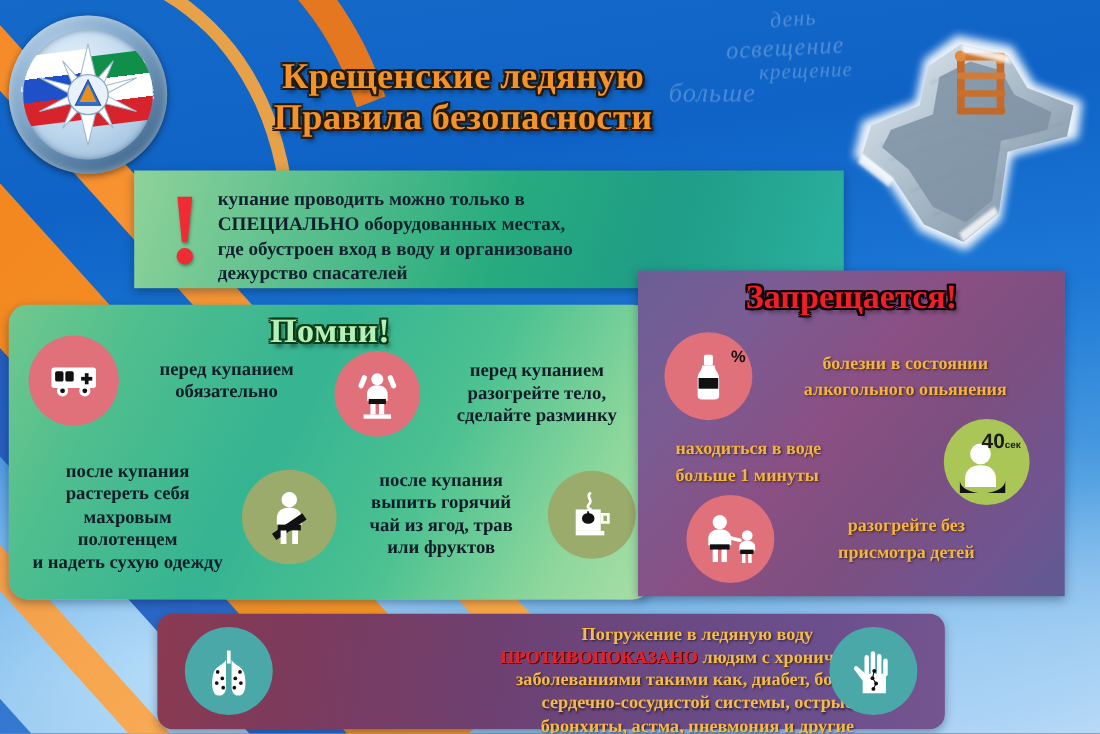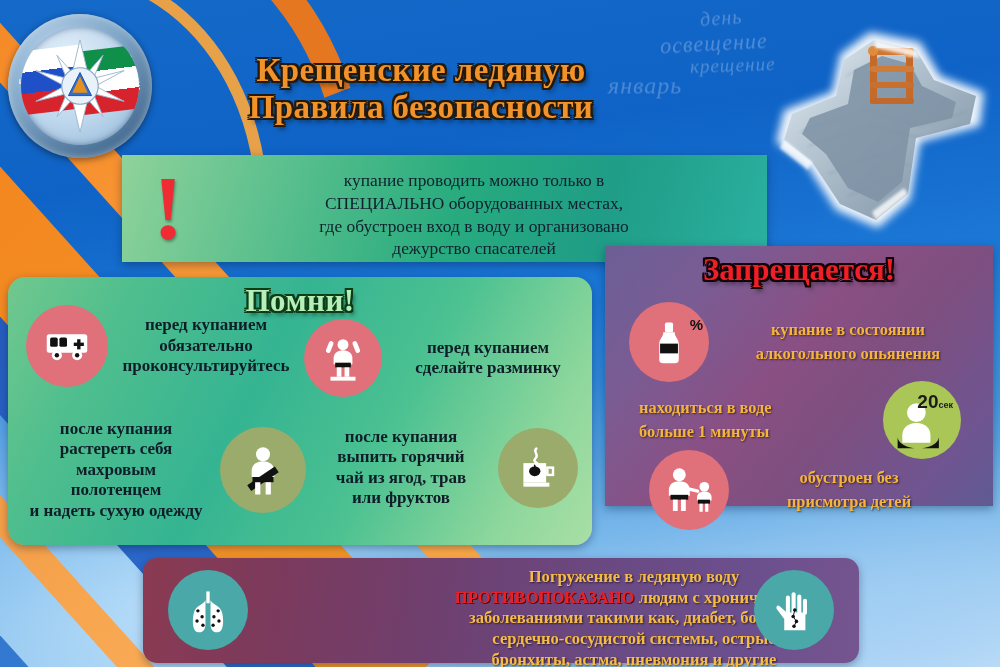--- a/index.html
+++ b/index.html
@@ -86,42 +86,42 @@
   .panel-top{
     left:122px;top:155px;width:645px;height:107px;
     background:linear-gradient(107deg,#8fd29a 0%, #5cc08e 24%, #27ab7e 52%, #1f9d87 74%, #2bb0a0 100%);
   }
   .panel-top .bang{
     position:absolute;left:28px;top:10px;width:36px;height:88px;color:#ef2c34;
     font-family:"Liberation Serif",serif;font-weight:bold;font-size:92px;line-height:86px;text-align:center;
     text-shadow:1px 2px 3px rgba(0,0,0,.35);
   }
   .panel-top .txt{
-    position:absolute;left:76px;top:14px;width:552px;text-align:center;
-    color:#10202e;font-weight:normal;font-size:17.4px;line-height:1.31;
+    position:absolute;left:76px;top:14px;width:552px;text-align:left;
+    color:#10202e;font-weight:bold;font-size:17.4px;line-height:1.31;
     font-family:"Liberation Serif",serif;
   }
 
   .panel-remember{
     left:8px;top:277px;width:584px;height:268px;
     background:linear-gradient(118deg,#71c88d 0%, #4fbe8e 18%, #35b492 42%, #4cc191 64%, #8ed79c 86%, #a9dfa6 100%);
     border-radius:17px;
   }
   .remember-head{
     position:absolute;left:0;right:0;top:6px;text-align:center;
     font-family:"Liberation Serif",serif;font-weight:bold;font-size:31px;color:#b6f0b9;
     text-shadow:
       -2px -2px 0 #0c3d17, 2px -2px 0 #0c3d17, -2px 2px 0 #0c3d17, 2px 2px 0 #0c3d17,
       0 -2px 0 #0c3d17, 0 2px 0 #0c3d17, -2px 0 0 #0c3d17, 2px 0 0 #0c3d17,
       3px 4px 4px rgba(0,0,0,.5);
     letter-spacing:.5px;
   }
 
   .panel-forbid{
-    left:605px;top:246px;width:388px;height:260px;
+    left:580px;top:246px;width:388px;height:296px;
     background:linear-gradient(130deg,#6b5f96 0%, #7a5c93 22%, #8a4f83 46%, #7d4f80 64%, #6f5591 86%, #5f5a93 100%);
   }
   .forbid-head{
     position:absolute;left:0;right:0;top:6px;text-align:center;
     font-family:"Liberation Serif",serif;font-weight:bold;font-size:31px;color:#ef1f25;
     text-shadow:
       -2px -2px 0 #120308, 2px -2px 0 #120308, -2px 2px 0 #120308, 2px 2px 0 #120308,
       0 -2px 0 #120308, 0 2px 0 #120308, -2px 0 0 #120308, 2px 0 0 #120308,
       3px 4px 4px rgba(0,0,0,.5);
   }
@@ -167,21 +167,21 @@
   <div class="ribbon rb1"></div>
   <div class="ribbon rb2"></div>
   <div class="ribbon rb3"></div>
   <div class="ribbon rb4"></div>
   <div class="swoop"></div>
   <div class="swoop2"></div>
 
   <div class="watermark wm1">день</div>
   <div class="watermark wm2">освещение</div>
   <div class="watermark wm3">крещение</div>
-  <div class="watermark wm4">январь</div>
+  <div class="watermark wm4">больше</div>
 
   <div class="prorub">
     <svg viewBox="0 0 225 245" width="225" height="245">
       <defs>
         <linearGradient id="icegrad" x1="0" y1="0" x2="1" y2="1">
           <stop offset="0%" stop-color="#e9f1f7"></stop>
           <stop offset="35%" stop-color="#b9c8d4"></stop>
           <stop offset="70%" stop-color="#93a6b6"></stop>
           <stop offset="100%" stop-color="#7d93a5"></stop>
         </linearGradient>
@@ -283,39 +283,39 @@
           <rect x="40" y="28" width="12" height="4" fill="#111"></rect>
           <circle cx="20" cy="43" r="6" fill="#fff"></circle>
             <circle cx="20" cy="43" r="2.6" fill="#111"></circle>
           <circle cx="44" cy="43" r="6" fill="#fff"></circle>
             <circle cx="44" cy="43" r="2.6" fill="#111"></circle>
         </svg>
       </div>
       <div class="txtblk" style="margin-left:10px;text-align:center;width:176px;">
         <div>перед купанием</div>
         <div>обязательно</div>
-        <div>проконсультируйтесь</div>
       </div>
     </div>
 
     <div class="item" style="left:296px;top:42px;width:282px;">
       <div class="circ c-pink" style="width:78px;height:78px;">
         <svg viewBox="0 0 64 64" width="50" height="50">
           <circle cx="32" cy="15" r="7" fill="#fff"></circle>
           <path d="M32 22 c-8 0 -12 5 -12 10 l0 8 l24 0 l0 -8 c0 -5 -4 -10 -12 -10 z" fill="#fff"></path>
           <rect x="12" y="10" width="6" height="16" rx="3" fill="#fff" transform="rotate(22 15 18)"></rect>
           <rect x="46" y="10" width="6" height="16" rx="3" fill="#fff" transform="rotate(-22 49 18)"></rect>
           <rect x="22" y="38" width="20" height="6" fill="#111"></rect>
           <rect x="24" y="44" width="6" height="12" fill="#fff"></rect>
           <rect x="34" y="44" width="6" height="12" fill="#fff"></rect>
           <rect x="16" y="56" width="32" height="5" fill="#fff"></rect>
         </svg>
       </div>
       <div class="txtblk" style="margin-left:8px;text-align:center;width:196px;">
         <div>перед купанием</div>
+        <div>разогрейте тело,</div>
         <div>сделайте разминку</div>
       </div>
     </div>
 
     <div class="item" style="left:6px;top:142px;width:300px;">
       <div class="txtblk" style="text-align:center;width:204px;">
         <div>после купания</div>
         <div>растереть себя</div>
         <div>махровым</div>
         <div>полотенцем</div>
@@ -360,38 +360,38 @@
     <div class="item" style="left:24px;top:56px;width:358px;">
       <div class="circ c-pink" style="width:80px;height:80px;position:relative;">
         <svg viewBox="0 0 64 64" width="52" height="52">
           <rect x="27" y="8" width="10" height="12" rx="2" fill="#fff"></rect>
           <path d="M25 20 c0 6 -5 8 -5 14 l0 20 c0 3 2 4 5 4 l14 0 c3 0 5 -1 5 -4 l0 -20 c0 -6 -5 -8 -5 -14 z" fill="#fff"></path>
           <rect x="21" y="34" width="22" height="12" fill="#111"></rect>
         </svg>
         <span style="position:absolute;right:6px;top:14px;font-family:'Liberation Sans',sans-serif;font-weight:bold;font-size:15px;color:#111;">%</span>
       </div>
       <div class="txtblk txt-gold" style="margin-left:10px;text-align:center;width:258px;font-size:16.4px;line-height:1.45;">
-        <div>купание в состоянии</div>
+        <div>болезни в состоянии</div>
         <div>алкогольного опьянения</div>
       </div>
     </div>
 
     <div class="item" style="left:34px;top:135px;width:352px;">
       <div class="txtblk txt-gold" style="text-align:left;width:238px;font-size:16.4px;line-height:1.45;">
         <div>находиться в воде</div>
         <div>больше 1 минуты</div>
       </div>
       <div class="circ c-green" style="width:78px;height:78px;position:relative;margin-left:6px;">
         <svg viewBox="0 0 64 64" width="60" height="60" style="margin-top:4px;">
           <circle cx="26" cy="22" r="10" fill="#fff"></circle>
           <path d="M26 33 c-10 0 -15 6 -15 13 l0 8 l30 0 l0 -8 c0 -7 -5 -13 -15 -13 z" fill="#fff"></path>
           <path d="M6 48 a22 12 0 0 0 44 0 l0 12 l-44 0 z" fill="#111"></path>
         </svg>
         <div class="sixty">
-          <span class="n">20</span><span class="u">сек</span>
+          <span class="n">40</span><span class="u">сек</span>
         </div>
       </div>
     </div>
 
     <div class="item" style="left:44px;top:204px;width:342px;">
       <div class="circ c-pink" style="width:80px;height:80px;">
         <svg viewBox="0 0 72 64" width="58" height="52">
           <circle cx="24" cy="13" r="8" fill="#fff"></circle>
           <path d="M24 21 c-9 0 -13 5 -13 11 l0 7 l26 0 l0 -7 c0 -6 -4 -11 -13 -11 z" fill="#fff"></path>
           <rect x="13" y="38" width="22" height="6" fill="#111"></rect>
@@ -399,21 +399,21 @@
           <rect x="26" y="44" width="6" height="14" fill="#fff"></rect>
           <rect x="33" y="30" width="16" height="4" rx="2" fill="#fff" transform="rotate(14 41 32)"></rect>
           <circle cx="55" cy="28" r="6" fill="#fff"></circle>
           <path d="M55 34 c-6 0 -9 3 -9 7 l0 4 l18 0 l0 -4 c0 -4 -3 -7 -9 -7 z" fill="#fff"></path>
           <rect x="47" y="44" width="15" height="5" fill="#111"></rect>
           <rect x="49" y="49" width="4" height="10" fill="#fff"></rect>
           <rect x="56" y="49" width="4" height="10" fill="#fff"></rect>
         </svg>
       </div>
       <div class="txtblk txt-gold" style="margin-left:14px;text-align:center;width:212px;font-size:16.4px;line-height:1.45;">
-        <div>обустроен без</div>
+        <div>разогрейте без</div>
         <div>присмотра детей</div>
       </div>
     </div>
   </div>
 
   <div class="panel panel-bottom">
     <div class="circ c-teal" style="position:absolute;left:25px;top:12px;width:80px;height:80px;">
       <svg viewBox="0 0 64 64" width="54" height="54">
         <rect x="30" y="10" width="4" height="14" fill="#fff"></rect>
         <path d="M29 20 c-2 6 -12 6 -14 16 c-2 10 -1 20 4 22 c6 2 10 -2 10 -9 z" fill="#fff"></path>

